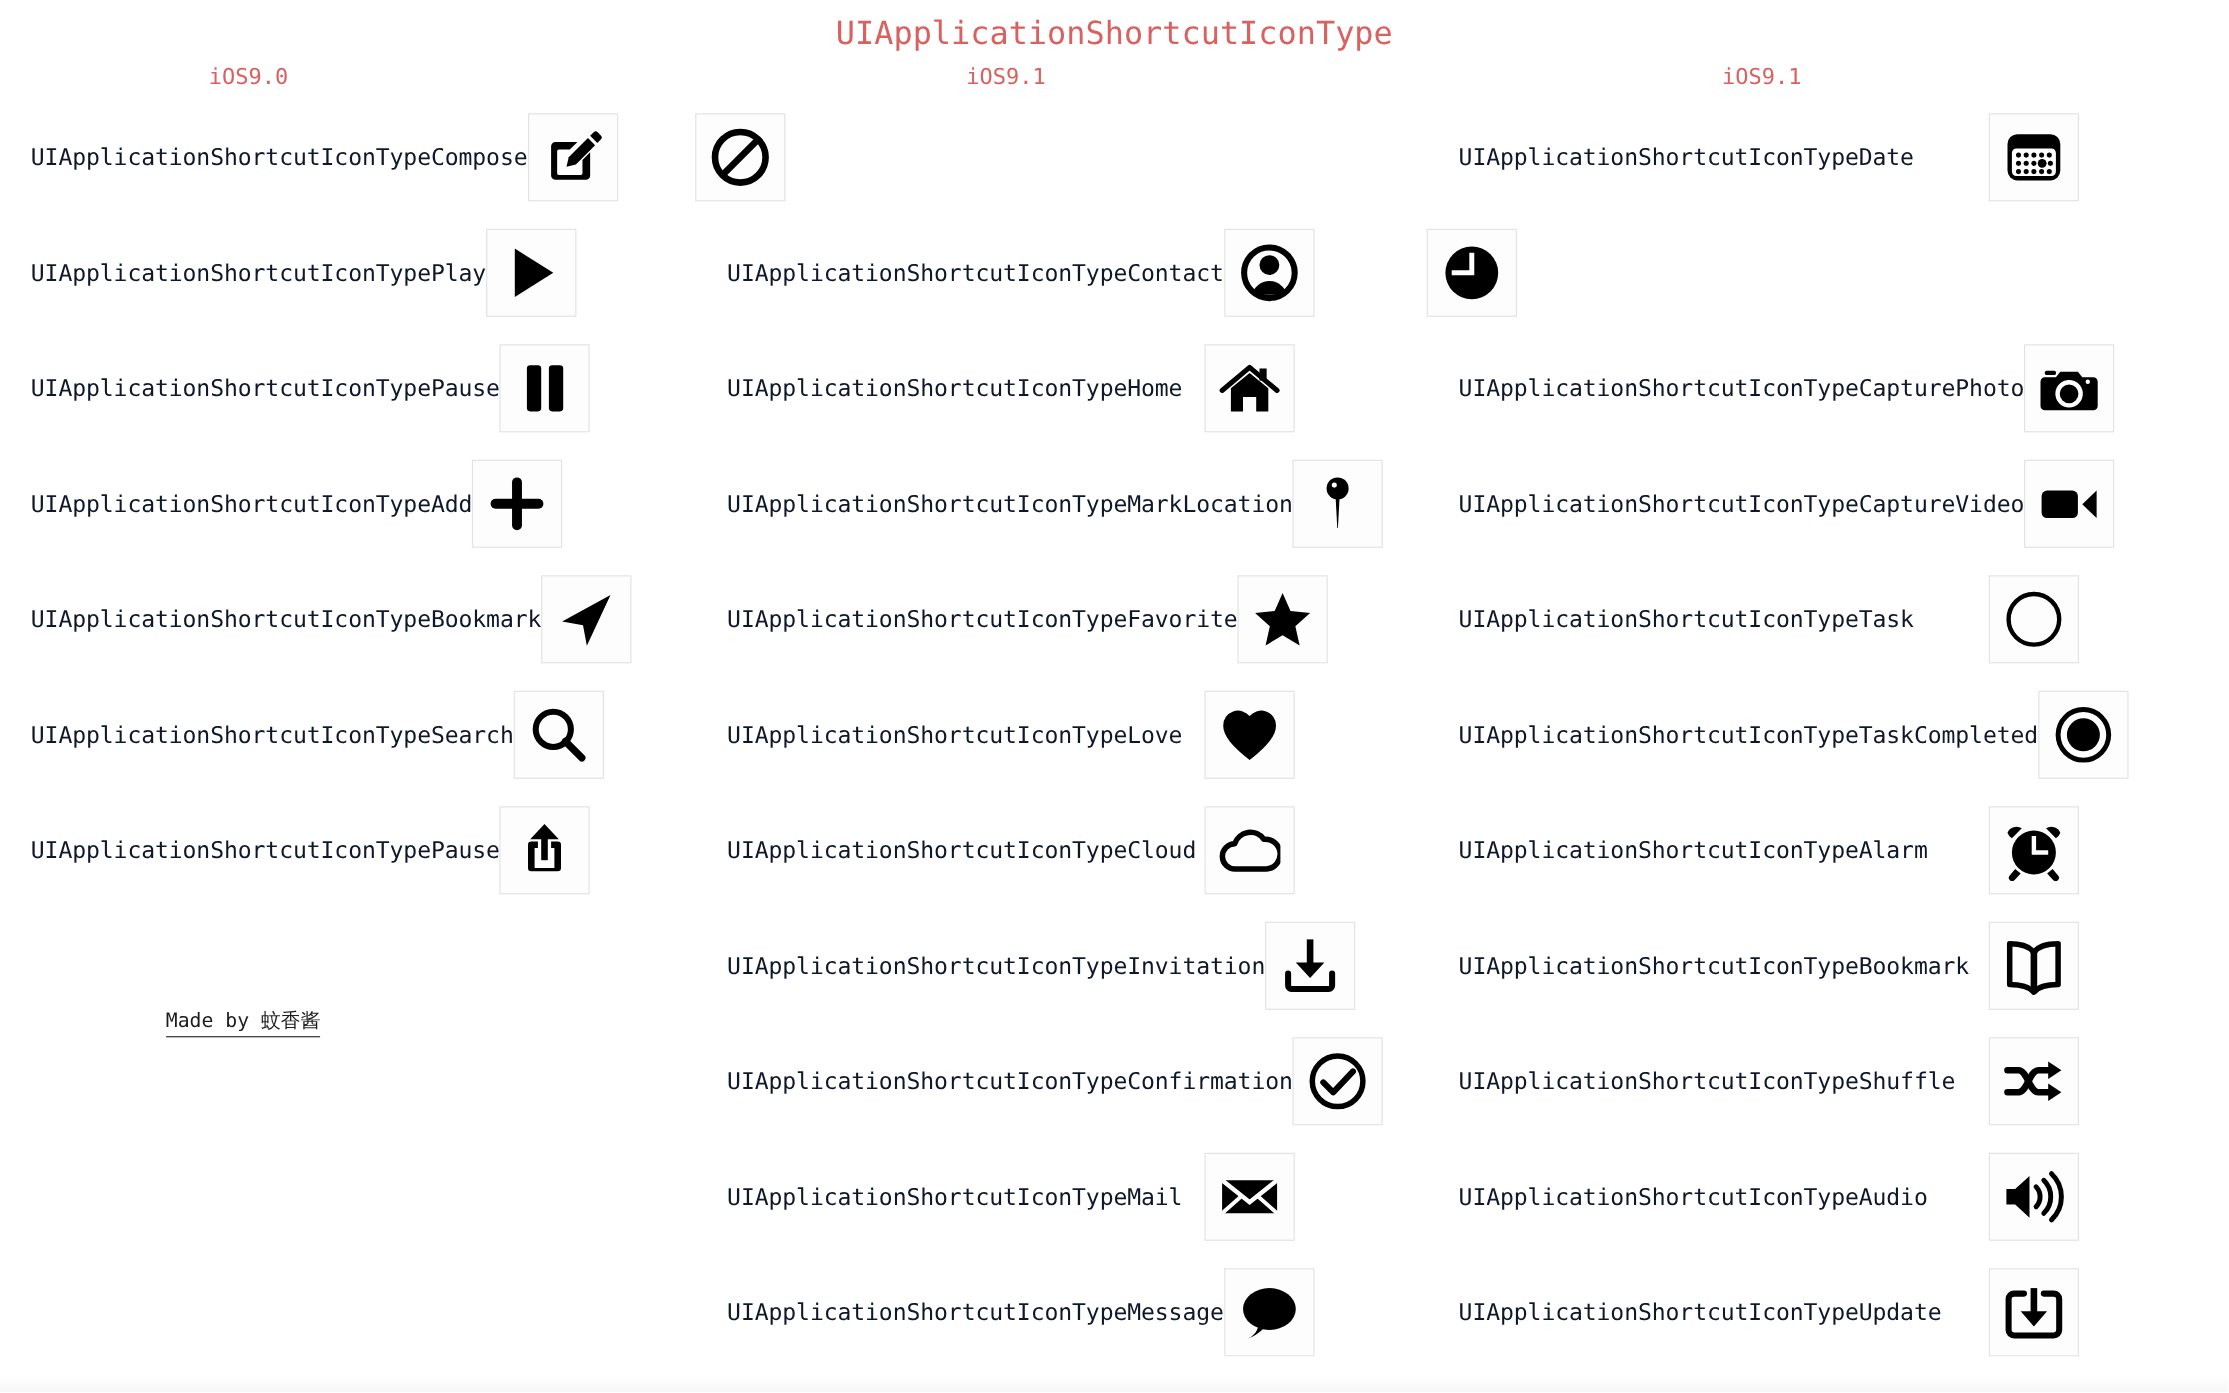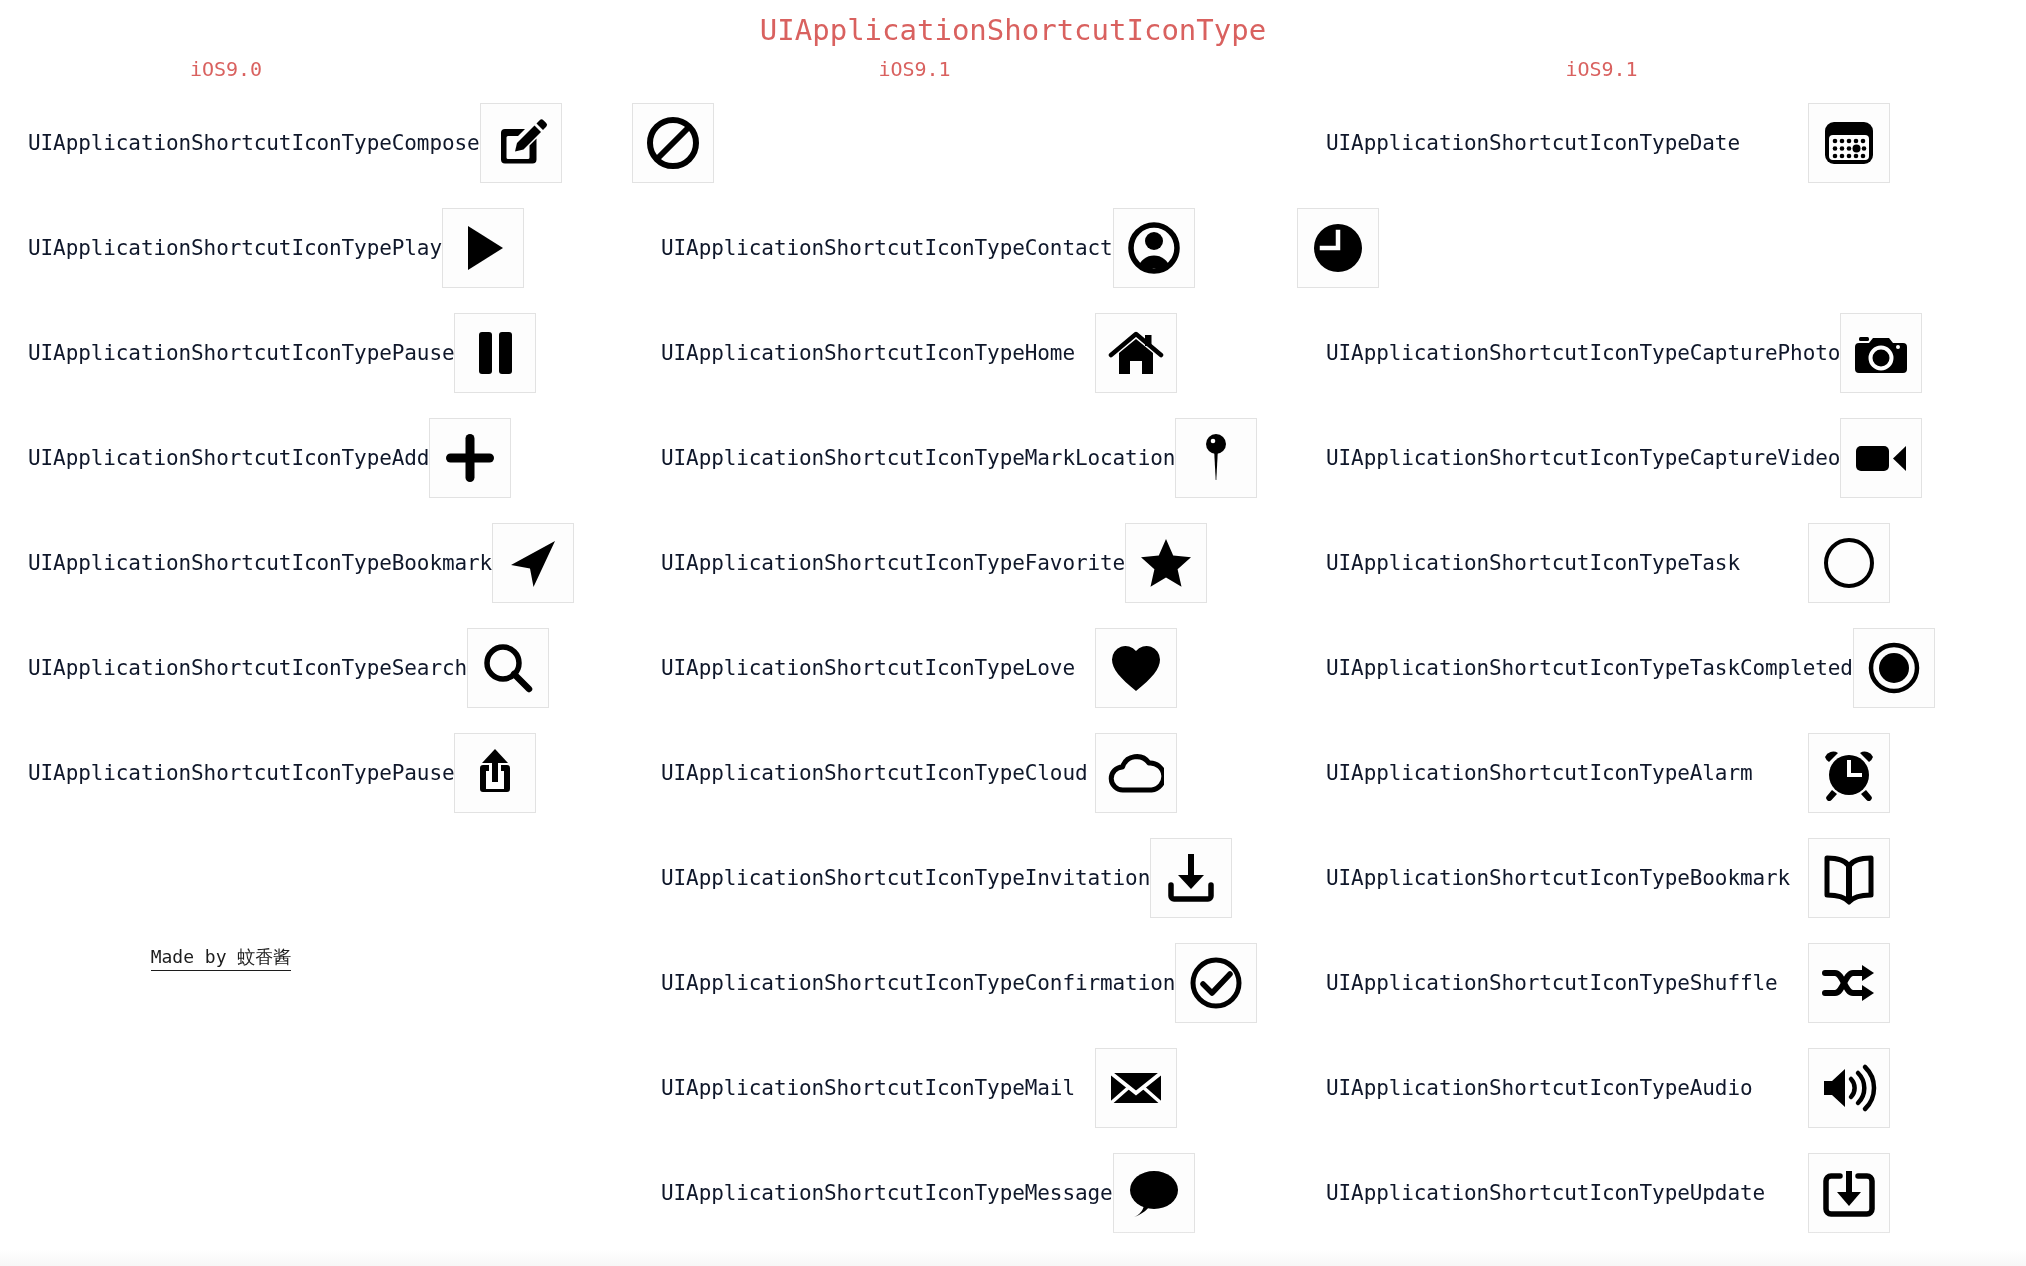--- a/index.html
+++ b/index.html
@@ -87,21 +87,21 @@
     align-items: center;
     justify-content: center;
     margin-right: 28px;
   }
   .col-1 .icon-box { margin-right: 200px; }
   .col-2 .icon-box { margin-right: 120px; }
   .col-3 .icon-box { margin-right: 136px; }
   .icon-box svg { display: block; }
 
   .footer {
-    margin-top: 120px;
+    margin-top: 92px;
     text-align: center;
     padding-right: 190px;
   }
   .footer-text {
     display: inline-block;
     font-size: 18px;
     line-height: 24px;
     color: #1c1c1c;
     border-bottom: 1.5px solid #1c1c1c;
     padding-bottom: 1px;

